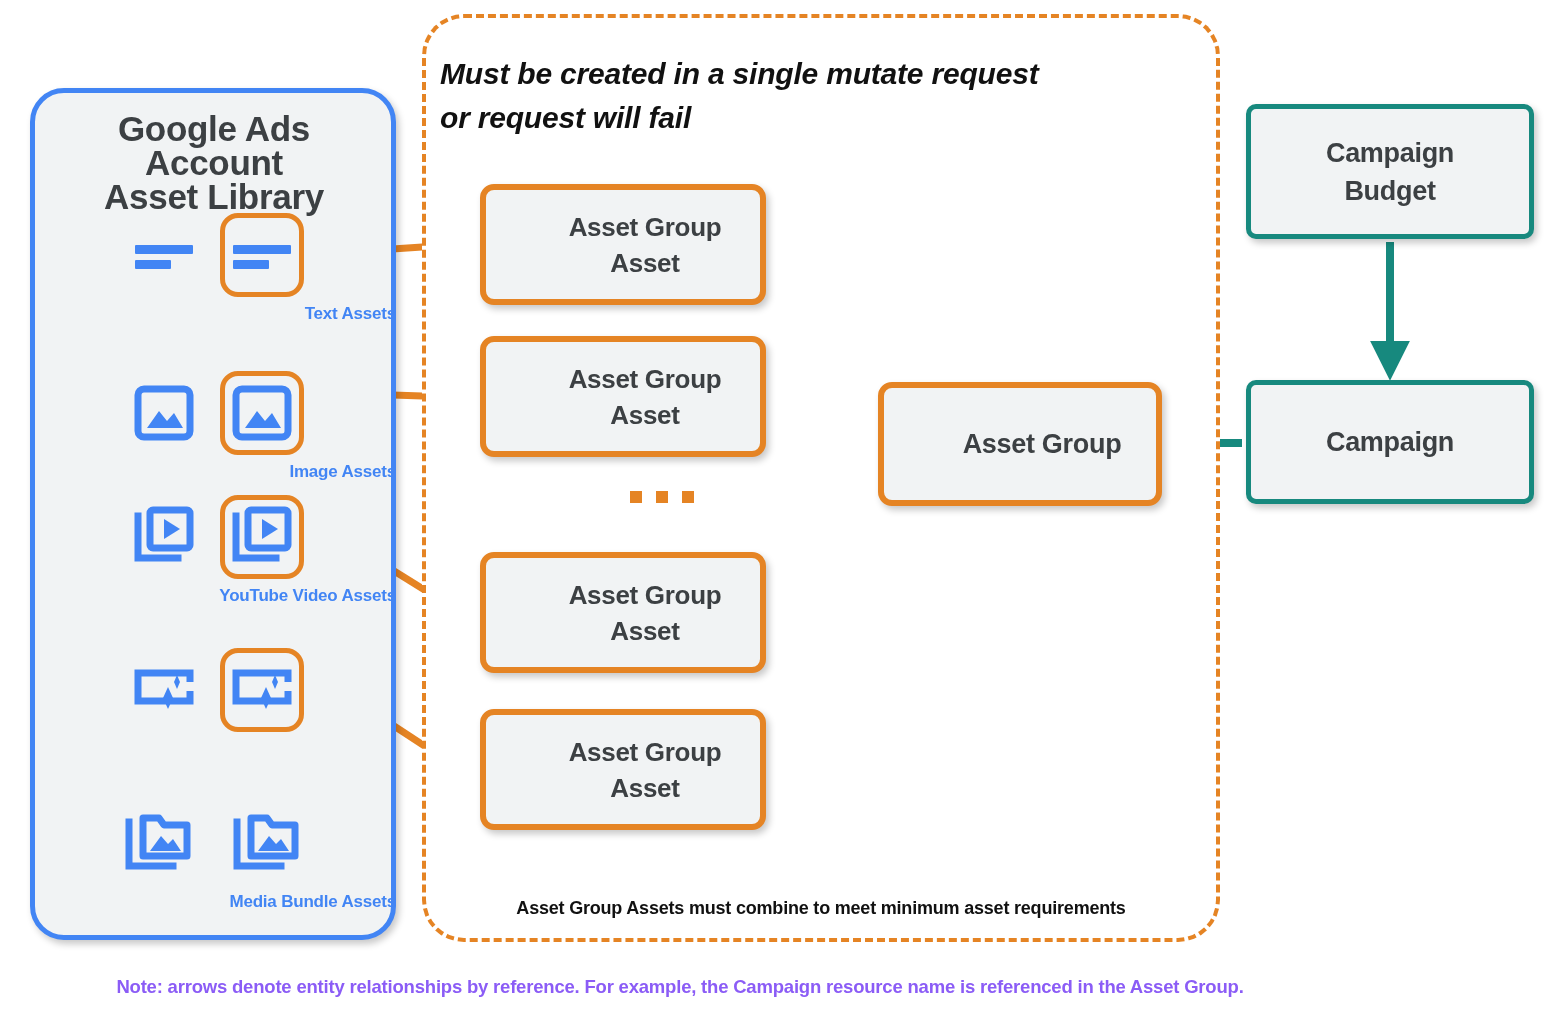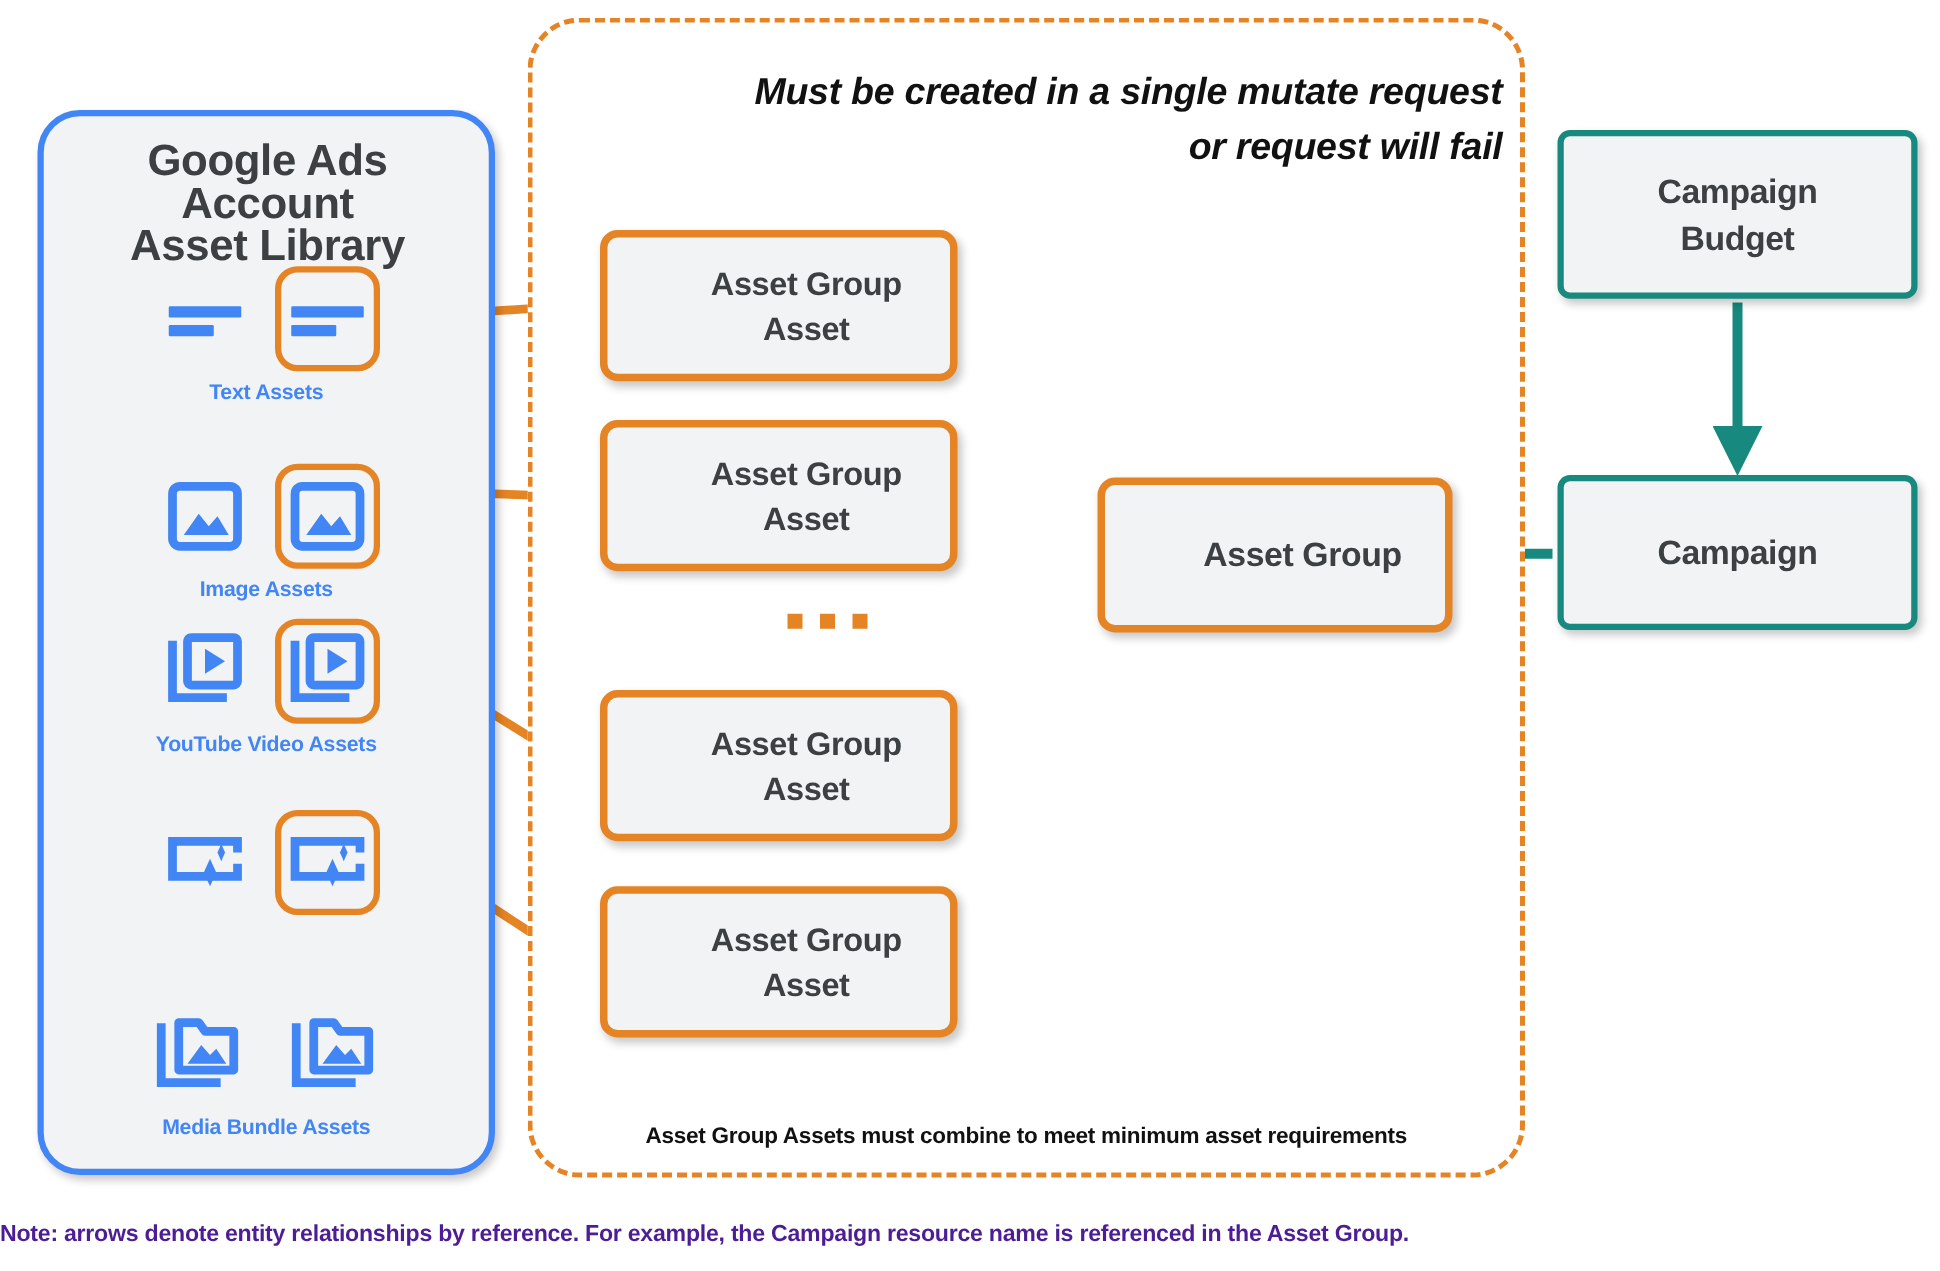--- a/index.html
+++ b/index.html
@@ -43,39 +43,39 @@
   .icon-slot{
     width:84px;height:84px;
     display:flex;align-items:center;justify-content:center;
     box-sizing:border-box;
   }
   .icon-slot.boxed{
     border:5px solid #E58424;
     border-radius:18px;
   }
   .asset-caption{
-    text-align:center;
+    text-align:right;
     color:#4285F4;
     font-weight:bold;
     font-size:17px;
     margin-top:4px;
     letter-spacing:-0.2px;
   }
 
   
   #dashed-box{
     left:422px;top:14px;width:798px;height:928px;
     border:4px dashed #E58424;
     border-radius:42px;
     box-sizing:border-box;
     background:#ffffff;
   }
   #dashed-title{
     left:440px;top:52px;width:762px;
-    text-align:right;
+    text-align:left;
     font-style:italic;font-weight:bold;
     font-size:30px;line-height:44px;
     color:#111111;
     letter-spacing:-0.2px;
   }
   #dashed-footnote{
     left:440px;top:898px;width:762px;
     text-align:center;
     font-weight:bold;font-size:18px;
     color:#111111;
@@ -125,23 +125,23 @@
     left:630px;top:491px;
     display:flex;gap:14px;
   }
   #ellipsis span{
     display:block;width:12px;height:12px;background:#E58424;
   }
 
   
   #bottom-note{
     left:0;top:976px;width:1360px;
-    text-align:left;
+    text-align:center;
     font-weight:bold;font-size:18.5px;
-    color:#4c1d95;
+    color:#8b5cf6;
     letter-spacing:-0.2px;
   }
 </style>
 </head>
 <body>
 
 <div id="stage">
 
   <svg id="edges" viewBox="0 0 1552 1017">
     <defs>

